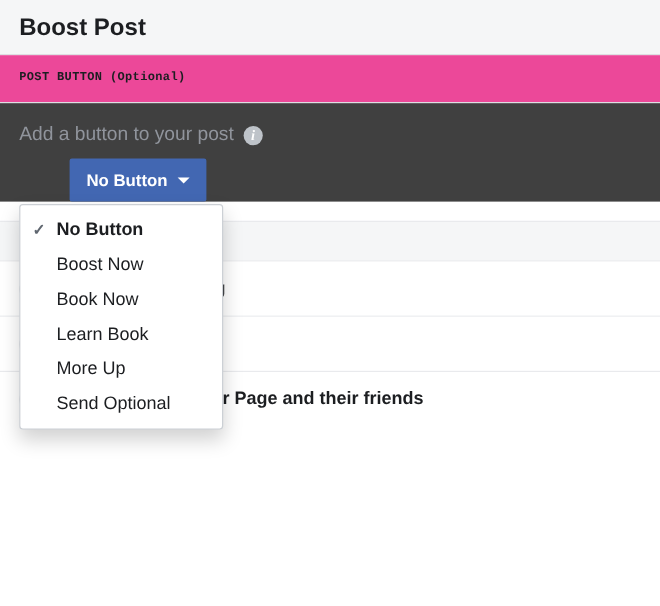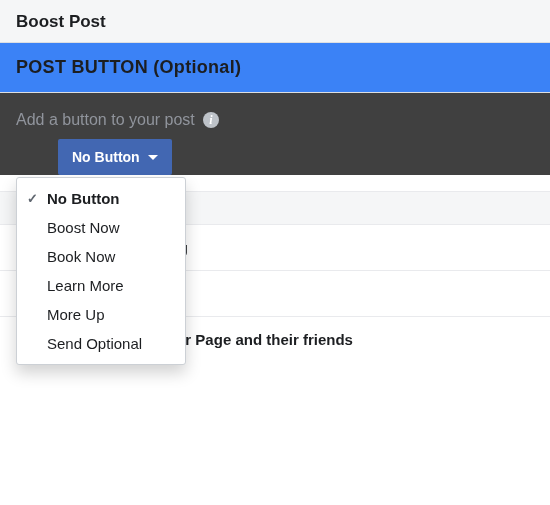--- a/index.html
+++ b/index.html
@@ -2,29 +2,30 @@
 <html><head>
 <meta charset="utf-8">
 <style>
   * { box-sizing: border-box; margin: 0; padding: 0; }
   html, body { width: 550px; height: 505px; font-family: Helvetica, Arial, sans-serif; background: #fff; color: #1c1e21; }
   .header {
     padding: 12px 16px 10px;
     border-bottom: 1px solid #dddfe2;
     background: #f5f6f7;
   }
-  .header h1 { font-size: 17px; font-weight: bold; color: #1c1e21; }
+  .header h1 { font-size: 20px; font-weight: bold; color: #1c1e21; }
   .section-title {
     padding: 14px 16px;
-    font-size: 18px;
+    font-size: 10px;
     font-weight: bold;
     letter-spacing: 0.3px;
     color: #1c1e21;
-    background: #3b82f6;
+    background: #ec4899;
     border-bottom: 1px solid #dddfe2;
+    font-family: Liberation Mono, monospace;
   }
   .body-area { padding: 18px 16px 0; background: #404040; position: relative; }
   .hint-row { display: flex; align-items: center; gap: 8px; color: #90949c; font-size: 16px; margin-bottom: 10px; }
   .info-icon {
     width: 16px; height: 16px; border-radius: 50%;
     background: #bec3c9; color: #fff; font-size: 12px; line-height: 16px;
     text-align: center; font-weight: bold; font-style: italic; font-family: Georgia, serif;
   }
   .dropdown-wrap { position: relative; display: inline-block; padding-left: 42px; }
   .dropdown-btn {
@@ -94,21 +95,21 @@
       <div class="dropdown-item">
         <span class="check">✓</span>
         <span>Boost Now</span>
       </div>
       <div class="dropdown-item">
         <span class="check">✓</span>
         <span>Book Now</span>
       </div>
       <div class="dropdown-item">
         <span class="check">✓</span>
-        <span>Learn More</span>
+        <span>Learn Book</span>
       </div>
       <div class="dropdown-item">
         <span class="check">✓</span>
         <span>More Up</span>
       </div>
       <div class="dropdown-item">
         <span class="check">✓</span>
         <span>Send Optional</span>
       </div>
     </div>

